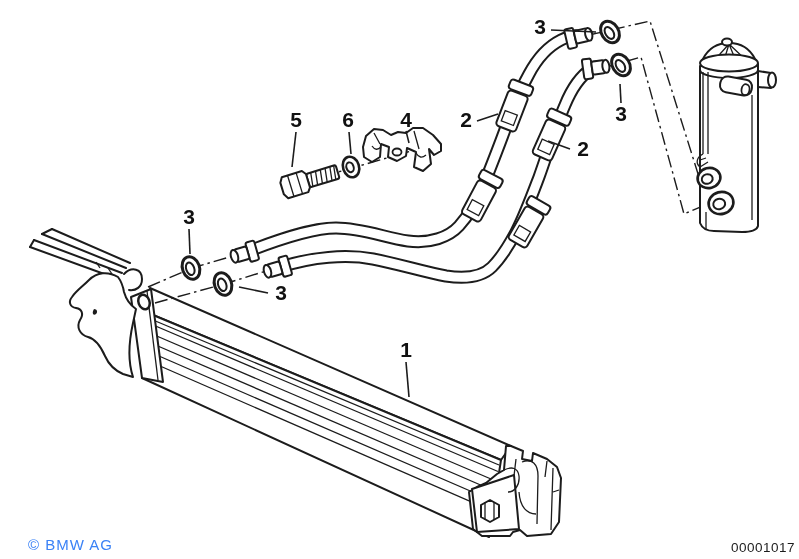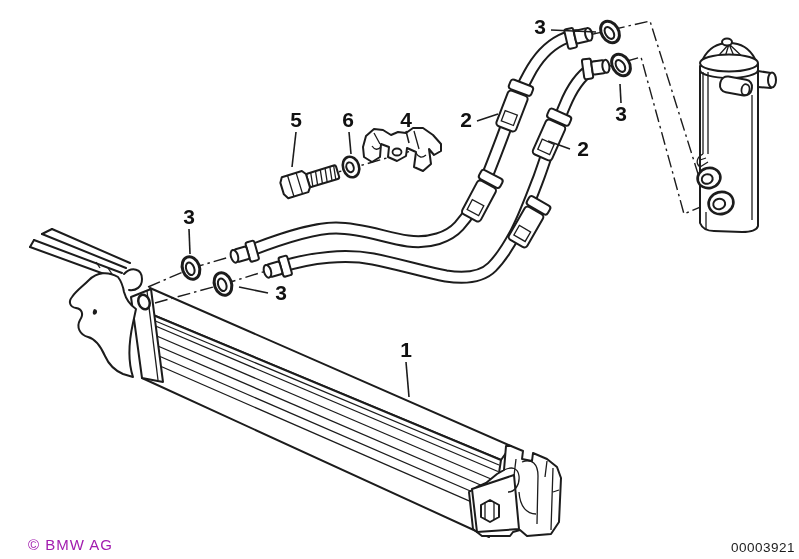--- a/index.html
+++ b/index.html
@@ -7,21 +7,21 @@
          font-family:"Liberation Sans", sans-serif;}
   svg{position:absolute;left:0;top:0;}
   .ln{stroke:#1c1c1c;fill:none;stroke-width:2;stroke-linecap:round;stroke-linejoin:round;}
   .thin{stroke:#1c1c1c;fill:none;stroke-width:1.3;}
   .fillw{fill:#ffffff;stroke:#1c1c1c;stroke-width:2;stroke-linejoin:round;}
   .dd{stroke:#1c1c1c;fill:none;stroke-width:1.4;stroke-dasharray:13 4 2.5 4;}
   .leader{stroke:#1c1c1c;fill:none;stroke-width:1.6;}
   .hoseOuter{stroke:#1c1c1c;fill:none;stroke-width:13;stroke-linecap:round;}
   .hoseInner{stroke:#ffffff;fill:none;stroke-width:9;stroke-linecap:round;}
   .callout{font:bold 21px "Liberation Sans", sans-serif;fill:#111111;text-anchor:middle;}
-  .footer-copy{position:absolute;left:28px;top:536px;font:15px "Liberation Sans",sans-serif;color:#a21caf;letter-spacing:1px;}
+  .footer-copy{position:absolute;left:28px;top:536px;font:15px "Liberation Sans",sans-serif;color:#3b82f6;letter-spacing:1px;}
   .footer-num{position:absolute;left:731px;top:540px;font:13.5px "Liberation Sans",sans-serif;color:#1c1c1c;letter-spacing:0.5px;}
 </style>
 </head>
 <body>
 
 <div class="stage">
 <svg width="799" height="559" viewBox="0 0 799 559">
 
   <g>
 
@@ -238,14 +238,14 @@
     <text class="callout" x="621" y="121">3</text>
     <text class="callout" x="189" y="224">3</text>
     <text class="callout" x="281" y="300">3</text>
     <text class="callout" x="406" y="127">4</text>
     <text class="callout" x="296" y="127">5</text>
     <text class="callout" x="348" y="127">6</text>
   </g>
 </svg>
 
 <div class="footer-copy">© BMW AG</div>
-<div class="footer-num">00003921</div>
+<div class="footer-num">00001017</div>
 </div>
 
 </body></html>

